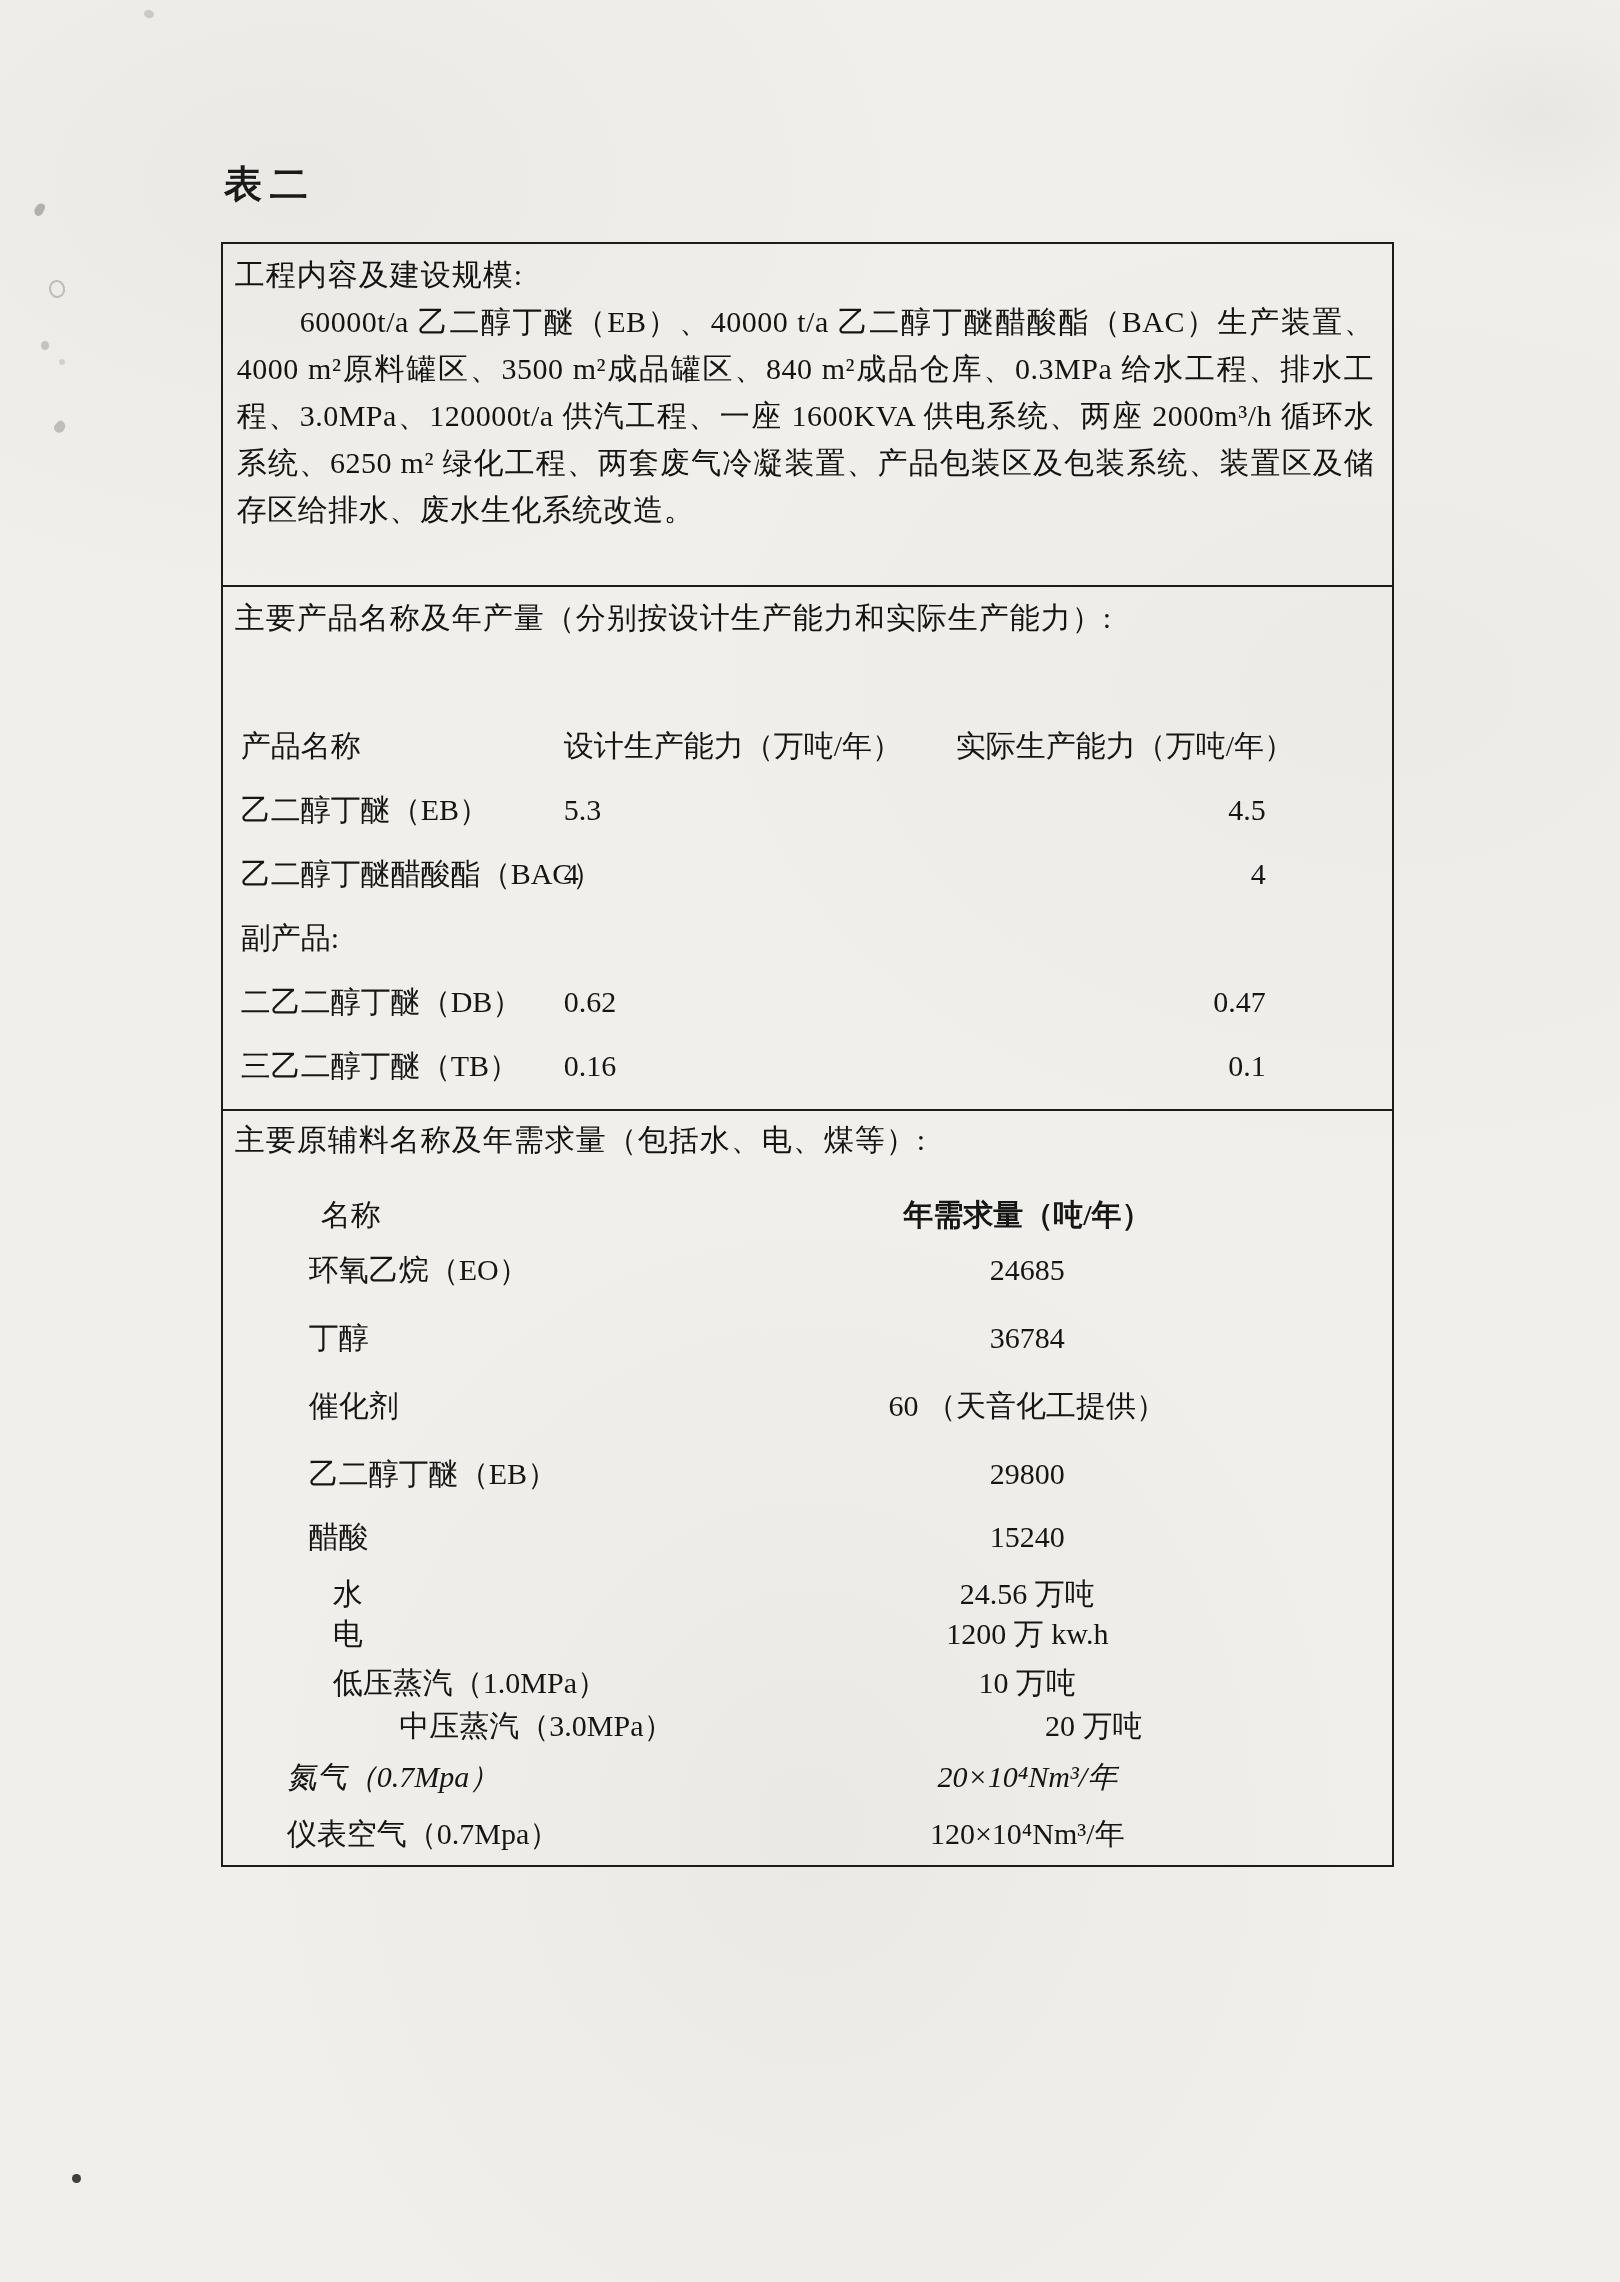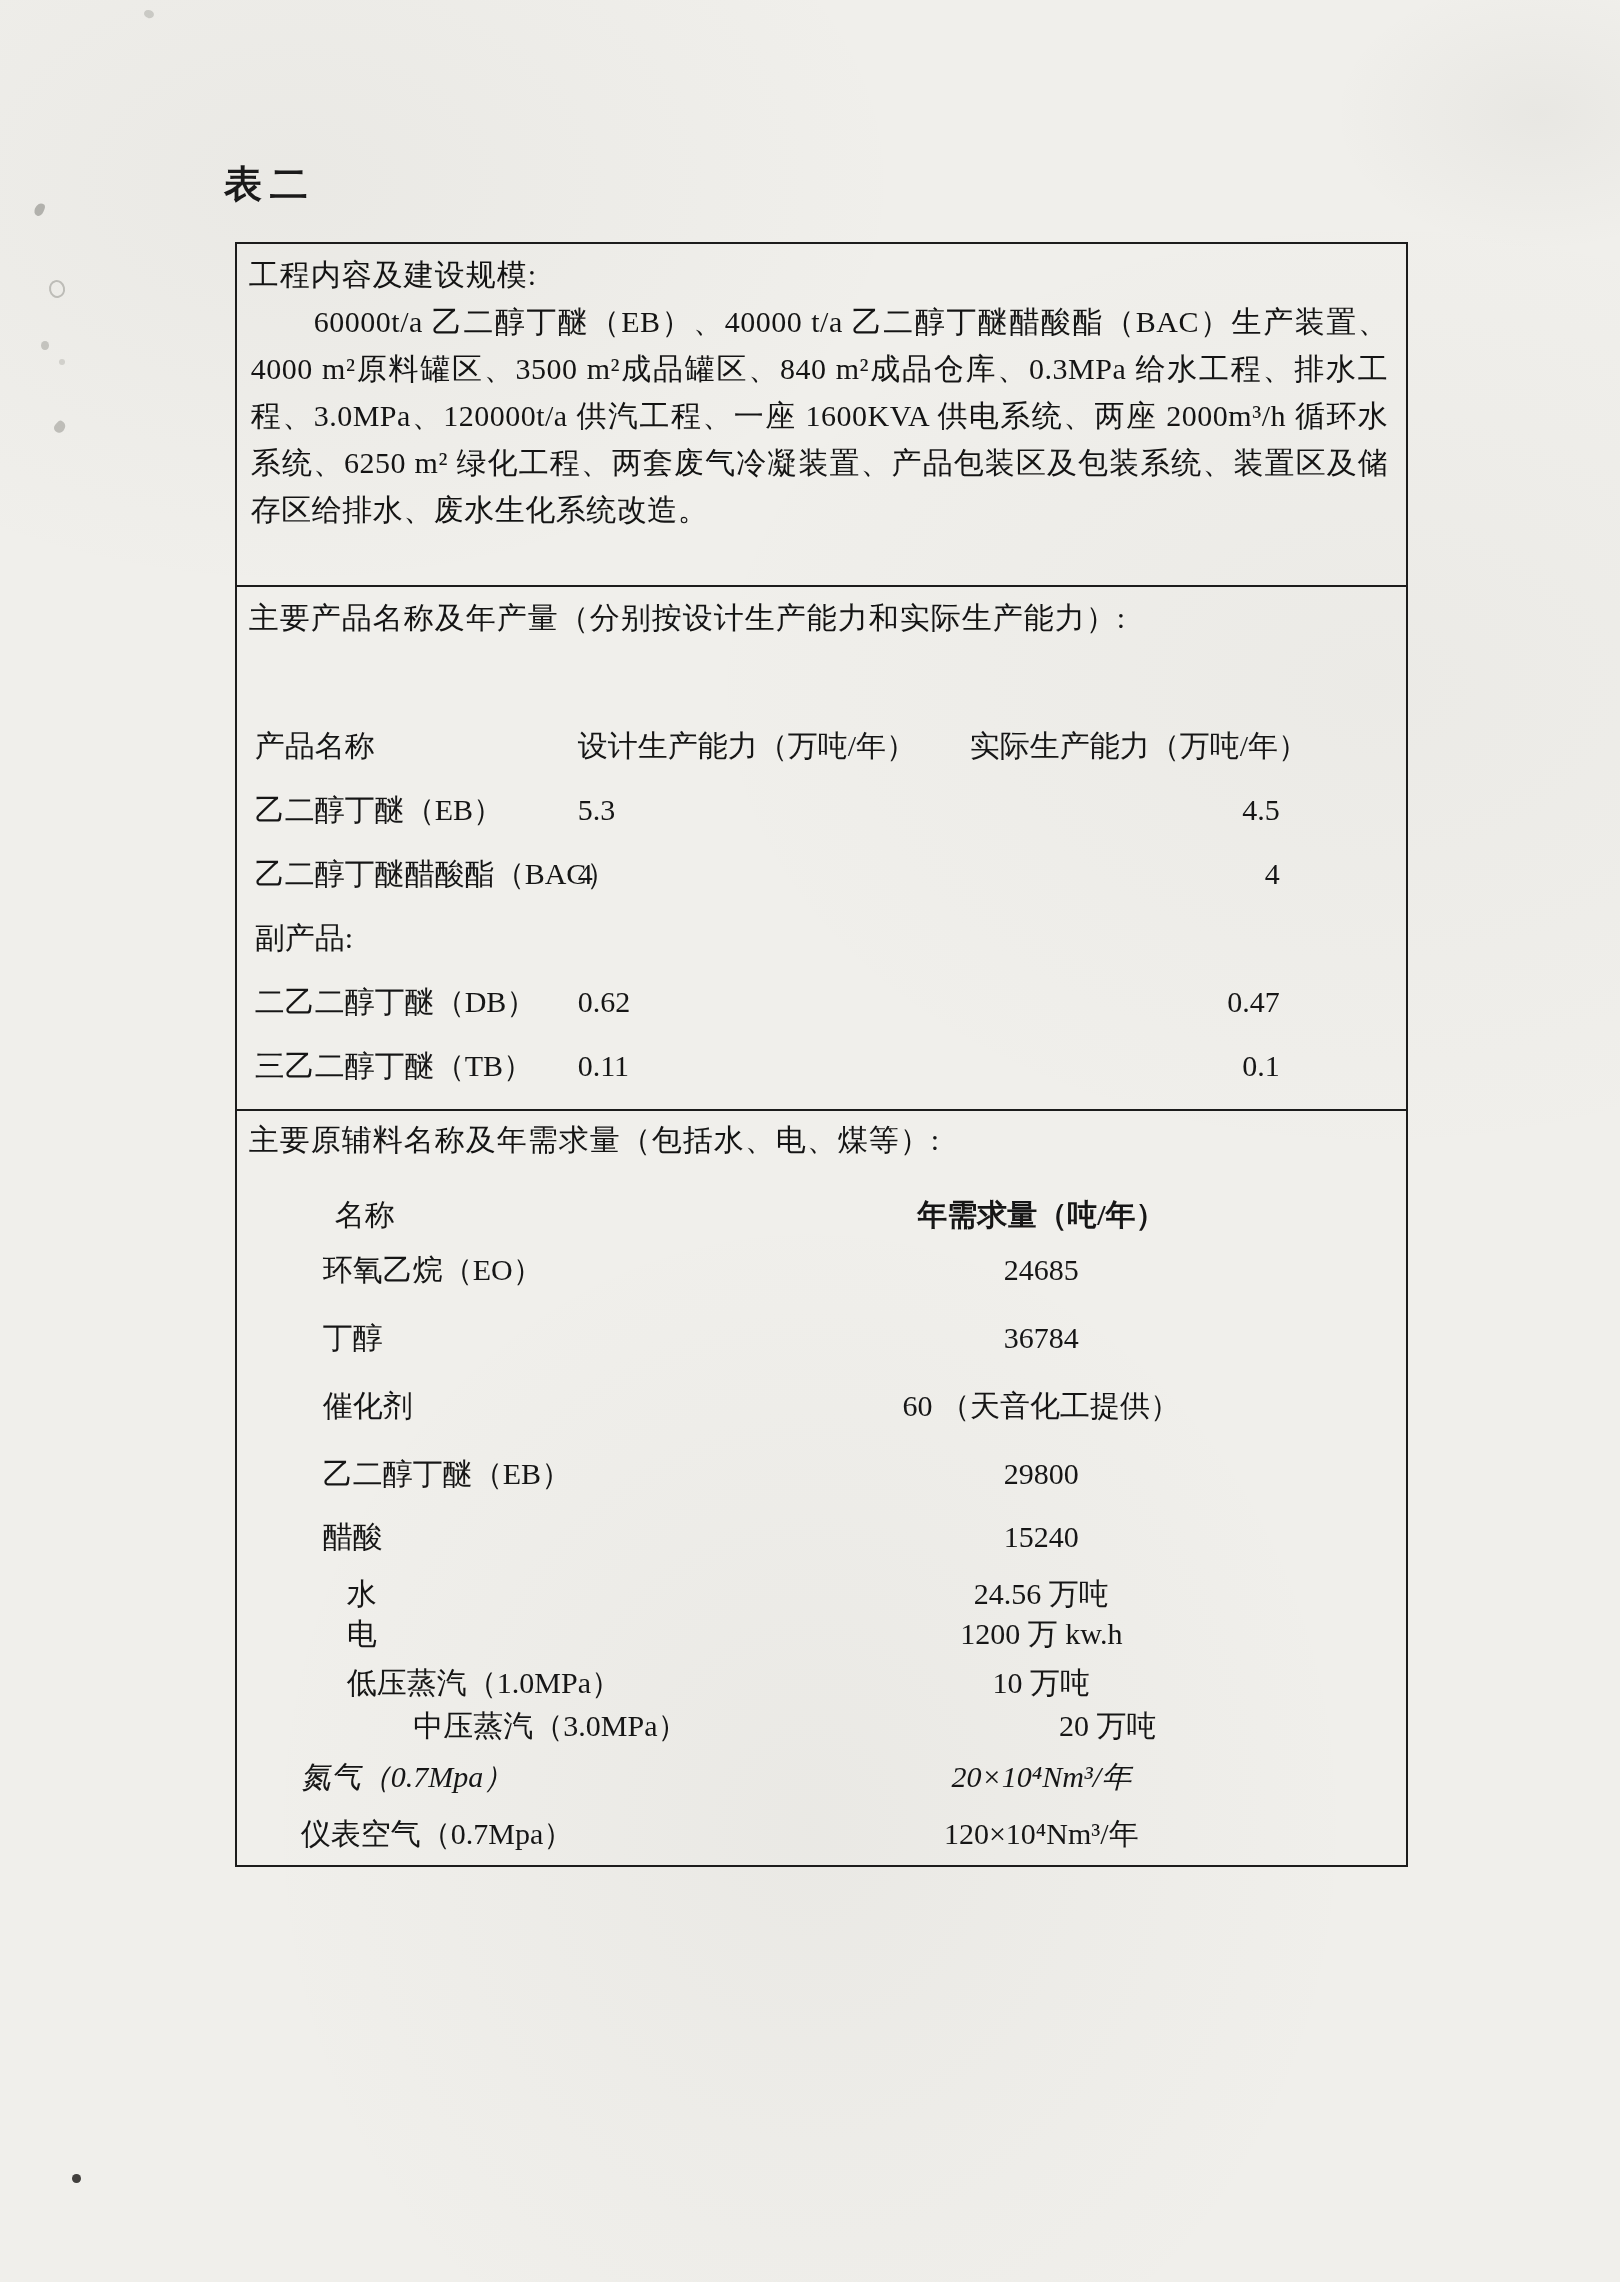--- a/index.html
+++ b/index.html
@@ -19,21 +19,21 @@
       radial-gradient(ellipse 294px 196px at 95% 5%, rgba(110,108,100,0.06), transparent 70%);
     color:#161616;
     overflow:hidden;
   }
   .doc-title{
     position:absolute;left:224px;top:159px;
     font-size:38px;font-weight:700;letter-spacing:7.8px;
     color:#1a1a1a;
   }
   .tbl{
-    position:absolute;left:235px;top:242px;
+    position:absolute;left:221px;top:242px;
     width:1173px;height:1625px;
     border:2.9px solid #1c1c1c;
     box-sizing:border-box;
     display:flex;flex-direction:column;
   }
   .sec{box-sizing:border-box;padding:7.8px 15.7px 0 11.8px;}
   .sec1{height:343px;border-bottom:2.9px solid #1c1c1c;}
   .sec2{height:524px;border-bottom:2.9px solid #1c1c1c;}
   .sec3{flex:1;padding-top:5.9px;}
   .sec-heading{
@@ -130,21 +130,21 @@
           <div class="pc2"></div>
           <div class="pc3"></div>
         </div>
         <div class="prow">
           <div class="pc1">二乙二醇丁醚（DB）</div>
           <div class="pc2">0.62</div>
           <div class="pc3">0.47</div>
         </div>
         <div class="prow">
           <div class="pc1">三乙二醇丁醚（TB）</div>
-          <div class="pc2">0.11</div>
+          <div class="pc2">0.16</div>
           <div class="pc3">0.1</div>
         </div>
       </div>
     </section>
 
     <section class="sec sec3">
       <div class="sec-heading">主要原辅料名称及年需求量（包括水、电、煤等）:</div>
       <div class="mat-header">
         <div class="mc1">名称</div>
         <div class="mc2">年需求量（吨/年）</div>

